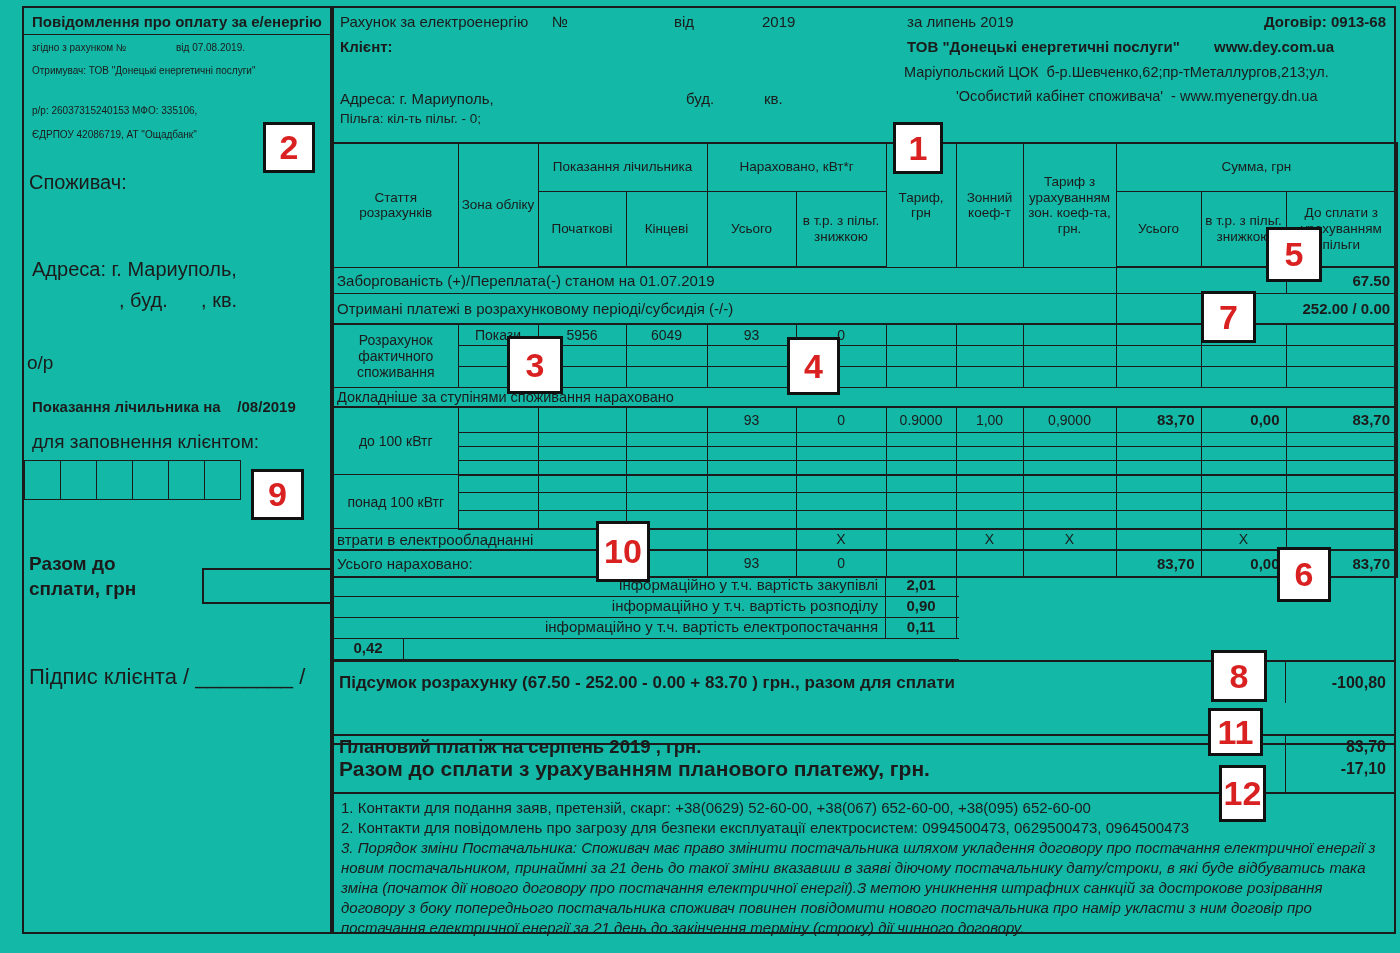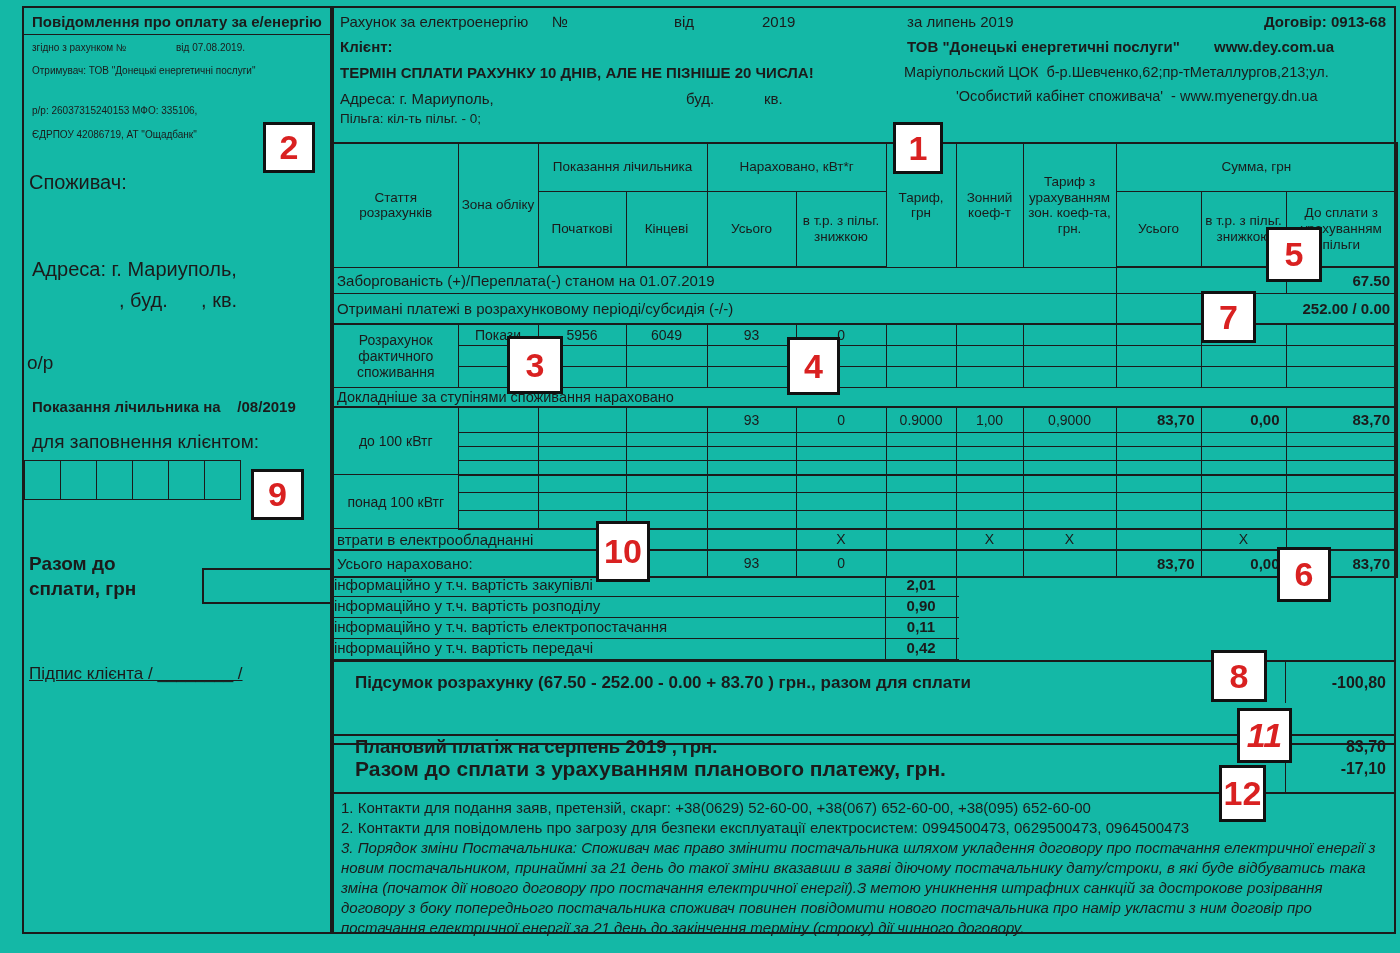--- a/index.html
+++ b/index.html
@@ -35,26 +35,26 @@
   #bill-table tr.rA{height:26px;}#bill-table tr.rB{height:31px;}
   #bill-table tr.rC{height:21px;}
   #bill-table tr.rD{height:17px;}
   #bill-table tr.rE1{height:26px;}#bill-table tr.rEs{height:14px;}
   #bill-table tr.rF{height:18px;}
   #bill-table tr.rG{height:17px;}#bill-table tr.rH{height:27px;}
 
   
   #info-block{left:-2px;top:568px;width:627px;}
   .info-row{display:flex;height:20px;border-bottom:1px solid #1b1b1b;}
-  .info-row .il{width:553px;font-size:15px;padding-right:7px;box-sizing:border-box;border-left:2px solid #1b1b1b;}
+  .info-row .il{width:553px;text-align:right;font-size:15px;padding-right:7px;box-sizing:border-box;border-left:2px solid #1b1b1b;}
   .info-row .iv{width:72px;text-align:center;font-size:15px;font-weight:bold;border-left:1px solid #1b1b1b;border-right:1px solid #1b1b1b;box-sizing:border-box;}
 
   
   .sum-row{left:0;width:1060px;display:flex;align-items:center;border-top:2px solid #1b1b1b;box-sizing:border-box;}
-  .sum-row .sl{flex:1;padding-left:5px;margin-left:16px;}
+  .sum-row .sl{flex:1;padding-left:5px;}
   .sum-row .sv{width:109px;text-align:right;padding-right:8px;font-size:16px;font-weight:bold;border-left:1px solid #1b1b1b;align-self:stretch;display:flex;align-items:center;justify-content:flex-end;box-sizing:border-box;}
   #sum-1{top:652px;height:43px;}#sum-1 .sl{font-size:17px;font-weight:bold;}
   #sum-2{top:726px;height:24px;}#sum-2 .sl{font-size:18.5px;font-weight:bold;}
   #sum-3{top:735px;height:49px;}#sum-3 .sl{font-size:21px;font-weight:bold;}
 
   
   #footer-notes{left:0;top:784px;width:1060px;height:140px;border-top:2px solid #1b1b1b;box-sizing:border-box;padding:4px 7px;font-size:15px;line-height:1.33;}
 
   
   .marker{position:absolute;border:3px solid #111;background:#fff;color:#d92121;font-weight:bold;
@@ -62,21 +62,21 @@
   #m1{left:893px;top:122px;width:50px;height:52px;}
   #m2{left:263px;top:122px;width:52px;height:51px;}
   #m3{left:507px;top:336px;width:56px;height:58px;}
   #m4{left:787px;top:337px;width:53px;height:58px;}
   #m5{left:1266px;top:227px;width:56px;height:55px;}
   #m6{left:1277px;top:547px;width:54px;height:55px;}
   #m7{left:1201px;top:291px;width:55px;height:52px;}
   #m8{left:1211px;top:650px;width:56px;height:52px;}
   #m9{left:251px;top:469px;width:53px;height:51px;}
   #m10{left:596px;top:521px;width:54px;height:61px;}
-  #m11{left:1237px;top:708px;width:55px;height:55px;font-style:italic;}
+  #m11{left:1208px;top:708px;width:55px;height:48px;}
   #m12{left:1219px;top:765px;width:47px;height:57px;}
 </style>
 </head>
 <body>
 
 <div id="page">
 
   <div id="left-panel" class="abs">
     <div id="lp-title" class="abs">Повідомлення про оплату за е/енергію</div>
     <div class="abs lp13" style="left:8px;top:34px;">згідно з рахунком №</div>
@@ -93,37 +93,36 @@
     <div id="meter-boxes" class="abs">
       <div class="cell"></div>
       <div class="cell"></div>
       <div class="cell"></div>
       <div class="cell"></div>
       <div class="cell"></div>
       <div class="cell"></div>
     </div>
     <div class="abs b" style="left:5px;top:544px;width:145px;font-size:19px;line-height:1.3;">Разом до сплати, грн</div>
     <div id="lp-amount-box" class="abs"></div>
-    <div class="abs" style="left:5px;top:656px;font-size:17px;text-decoration:underline;">Підпис клієнта / ________ /</div>
+    <div class="abs" style="left:5px;top:656px;font-size:22px;">Підпис клієнта / ________ /</div>
   </div>
 
   <div id="main-region" class="abs">
 
     <div class="abs h15" style="left:6px;top:5px;">Рахунок за електроенергію</div>
     <div class="abs h15" style="left:218px;top:5px;">№</div>
     <div class="abs h15" style="left:340px;top:5px;">від</div>
     <div class="abs h15" style="left:428px;top:5px;">2019</div>
     <div class="abs h15" style="left:573px;top:5px;">за липень 2019</div>
     <div class="abs h15 b" style="right:8px;top:5px;">Договір: 0913-68</div>
 
     <div class="abs h15 b" style="left:6px;top:30px;">Клієнт:</div>
     <div class="abs h15 b" style="left:573px;top:30px;">ТОВ "Донецькі енергетичні послуги"</div>
     <div class="abs h15 b" style="left:880px;top:30px;">www.dey.com.ua</div>
 
-    <div class="abs h15 b" style="left:6px;top:56px;">ТЕРМІН СПЛАТИ РАХУНКУ 10 ДНІВ, АЛЕ НЕ ПІЗНІШЕ 20 ЧИСЛА!</div>
     <div class="abs h14 pre" style="left:570px;top:56px;">Маріупольский ЦОК  б-р.Шевченко,62;пр-тМеталлургов,213;ул.</div>
 
     <div class="abs h15" style="left:6px;top:82px;">Адреса: г. Мариуполь,</div>
     <div class="abs h15" style="left:352px;top:82px;">буд.</div>
     <div class="abs h15" style="left:430px;top:82px;">кв.</div>
     <div class="abs h14 pre" style="left:622px;top:80px;">'Особистий кабінет споживача'  - www.myenergy.dn.ua</div>
 
     <div class="abs" style="left:6px;top:103px;font-size:13.5px;">Пільга: кіл-ть пільг. - 0;</div>
 
     <table id="bill-table">
@@ -338,21 +337,20 @@
       </div>
       <div class="info-row">
         <div class="il">інформаційно у т.ч. вартість розподілу</div>
         <div class="iv">0,90</div>
       </div>
       <div class="info-row">
         <div class="il">інформаційно у т.ч. вартість електропостачання</div>
         <div class="iv">0,11</div>
       </div>
       <div class="info-row">
-        <div class="il">інформаційно у т.ч. вартість передачі</div>
         <div class="iv">0,42</div>
       </div>
     </div>
 
     <div id="sum-1" class="abs sum-row">
       <div class="sl">Підсумок розрахунку (67.50 - 252.00 - 0.00 + 83.70 ) грн., разом для сплати</div>
       <div class="sv">-100,80</div>
     </div>
     <div id="sum-2" class="abs sum-row">
       <div class="sl">Плановий платіж на серпень 2019 , грн.</div>

